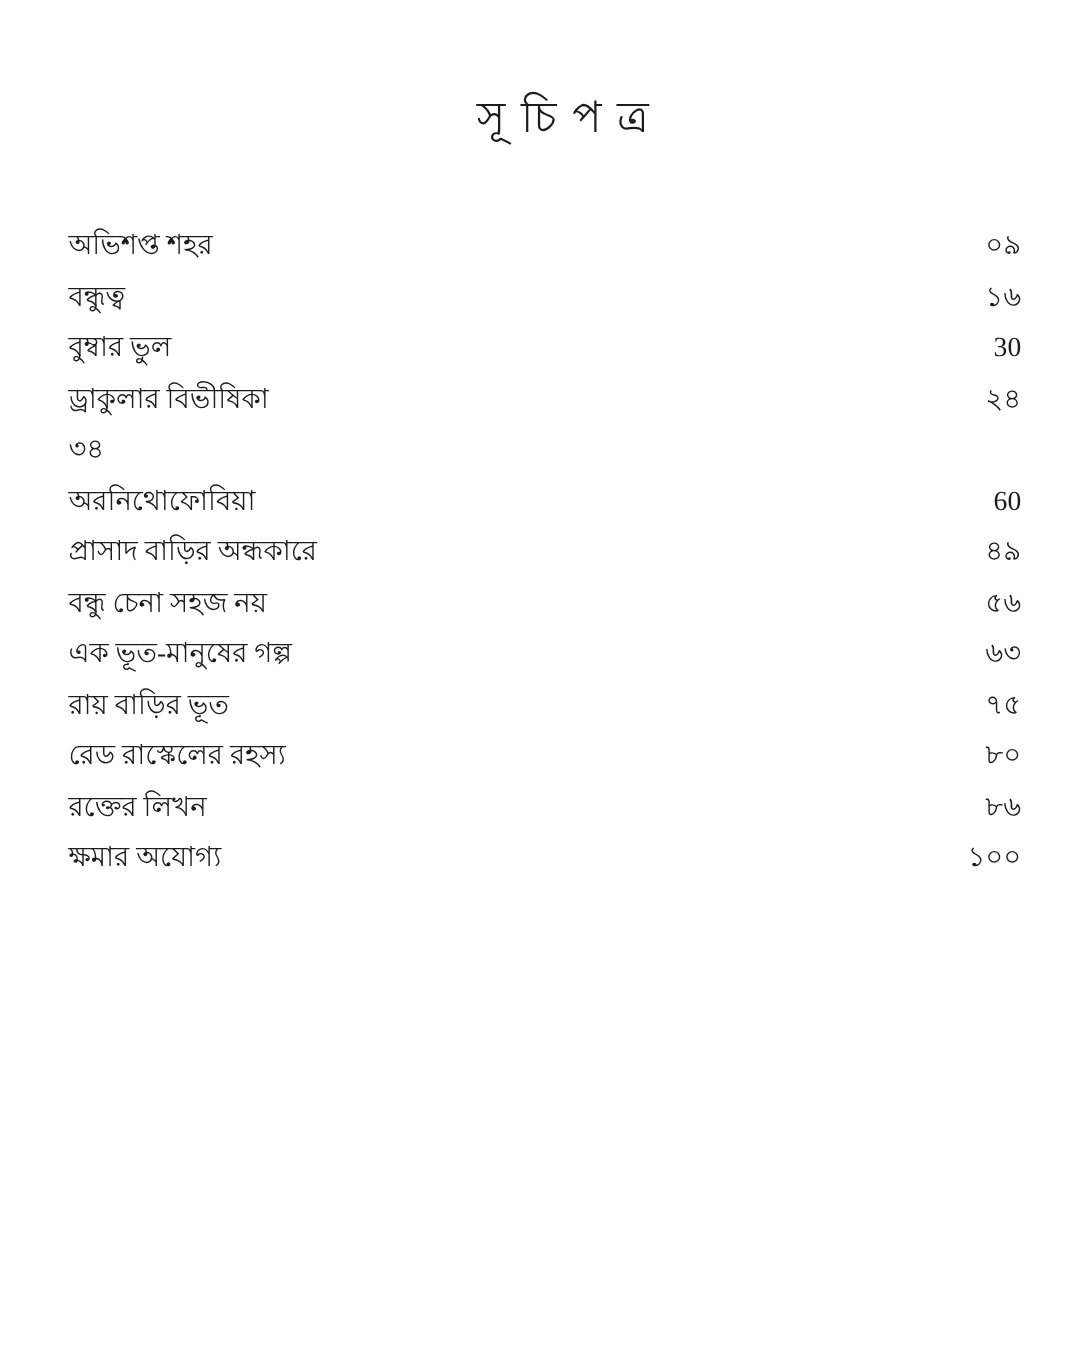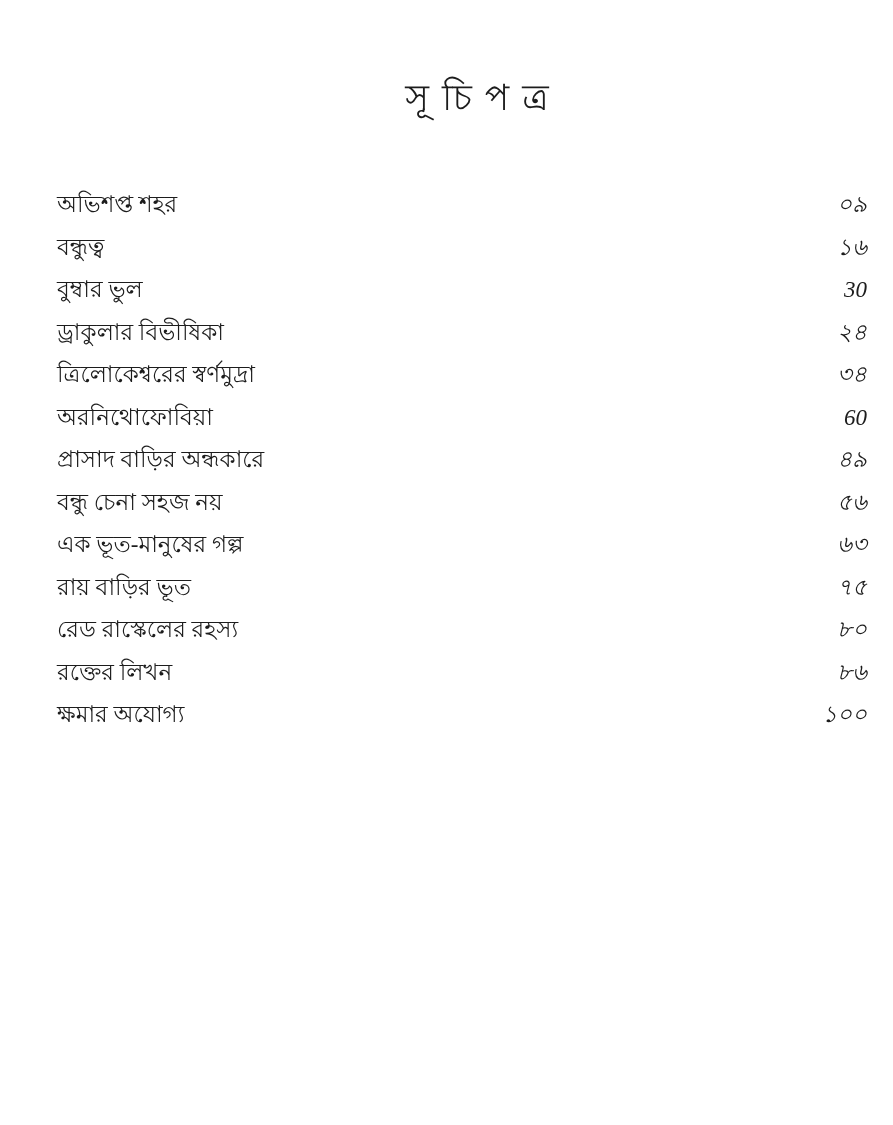--- a/index.html
+++ b/index.html
@@ -12,21 +12,21 @@
     height: 1125px;
     font-family: "Liberation Serif", "DejaVu Serif", serif;
     color: #1c1c1c;
     overflow: hidden;
     position: relative;
   }
   .page {
     width: 100%;
     height: 100%;
     box-sizing: border-box;
-    padding: 70px 24px 0 57px;
+    padding: 70px 40px 0 57px;
   }
   .toc-title {
     text-align: center;
     font-size: 36px;
     font-weight: 400;
     margin: 0 0 0 30px;
     padding: 0;
     letter-spacing: 2px;
     color: #1c1c1c;
   }
@@ -42,21 +42,20 @@
     line-height: 42.5px;
   }
   .toc-row .entry-title {
     white-space: nowrap;
     text-align: left;
   }
   .toc-row .entry-page {
     white-space: nowrap;
     text-align: center;
     padding-right: 2px;
-    font-style: italic;
   }
 </style>
 </head>
 <body>
 
 <div class="page">
   <h1 class="toc-title">সূ চি প ত্র</h1>
 
   <div class="toc-list">
   <div class="toc-row">
@@ -73,21 +72,20 @@
     <span class="entry-title">বুম্বার ভুল</span>
     <span class="entry-page">30</span>
   </div>
 
   <div class="toc-row">
     <span class="entry-title">ড্রাকুলার বিভীষিকা</span>
     <span class="entry-page">২৪</span>
   </div>
 
   <div class="toc-row">
-    <span class="entry-title">ত্রিলোকেশ্বরের স্বর্ণমুদ্রা</span>
     <span class="entry-page">৩৪</span>
   </div>
 
   <div class="toc-row">
     <span class="entry-title">অরনিথোফোবিয়া</span>
     <span class="entry-page">60</span>
   </div>
 
   <div class="toc-row">
     <span class="entry-title">প্রাসাদ বাড়ির অন্ধকারে</span>

